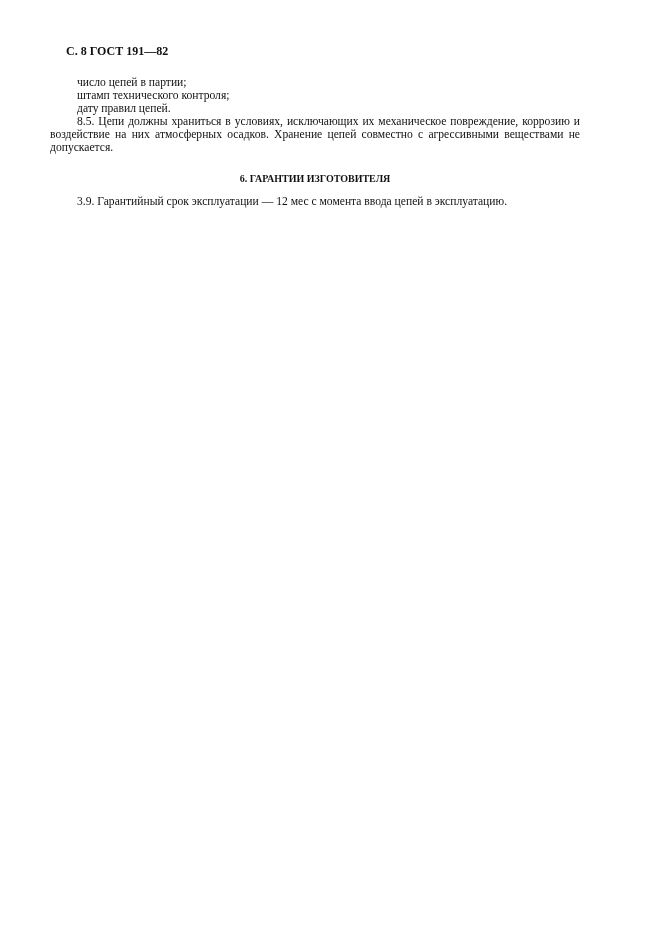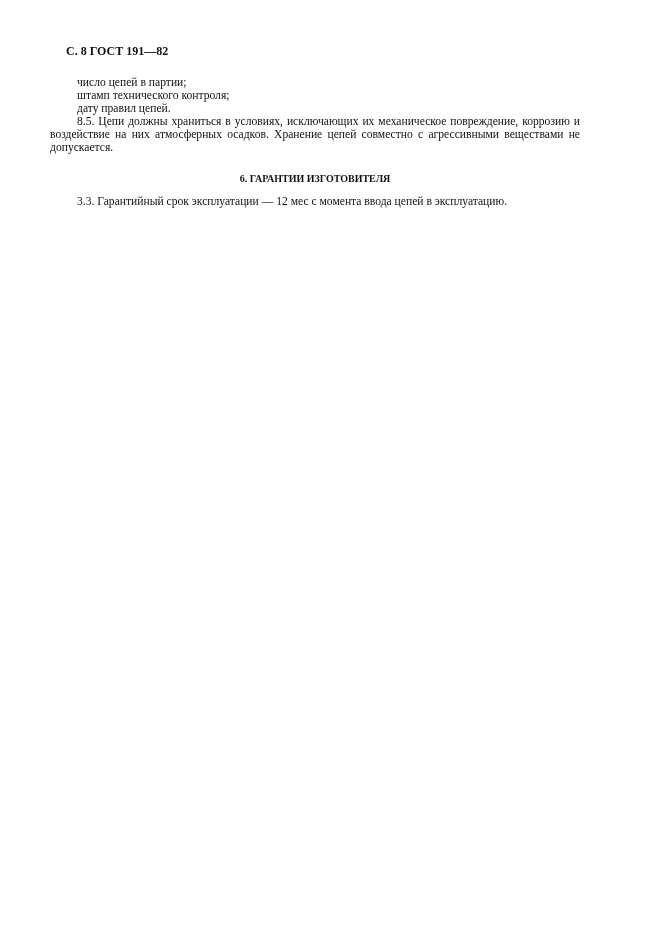--- a/index.html
+++ b/index.html
@@ -19,14 +19,14 @@
 <div class="header">С. 8 ГОСТ 191—82</div>
 
 <div class="body">
   <p class="p ind">число цепей в партии;</p>
   <p class="p ind">штамп технического контроля;</p>
   <p class="p ind">дату правил цепей.</p>
   <p class="p ind lastline">8.5. Цепи должны храниться в условиях, исключающих их механическое повреждение, коррозию и воздействие на них атмосферных осадков. Хранение цепей совместно с агрессивными веществами не допускается.</p>
 
   <div class="h2">6. ГАРАНТИИ ИЗГОТОВИТЕЛЯ</div>
 
-  <p class="p ind lastline">3.3. Гарантийный срок эксплуатации — 12 мес с момента ввода цепей в эксплуатацию.</p>
+  <p class="p ind lastline">3.9. Гарантийный срок эксплуатации — 12 мес с момента ввода цепей в эксплуатацию.</p>
 </div>
 
 </body></html>

